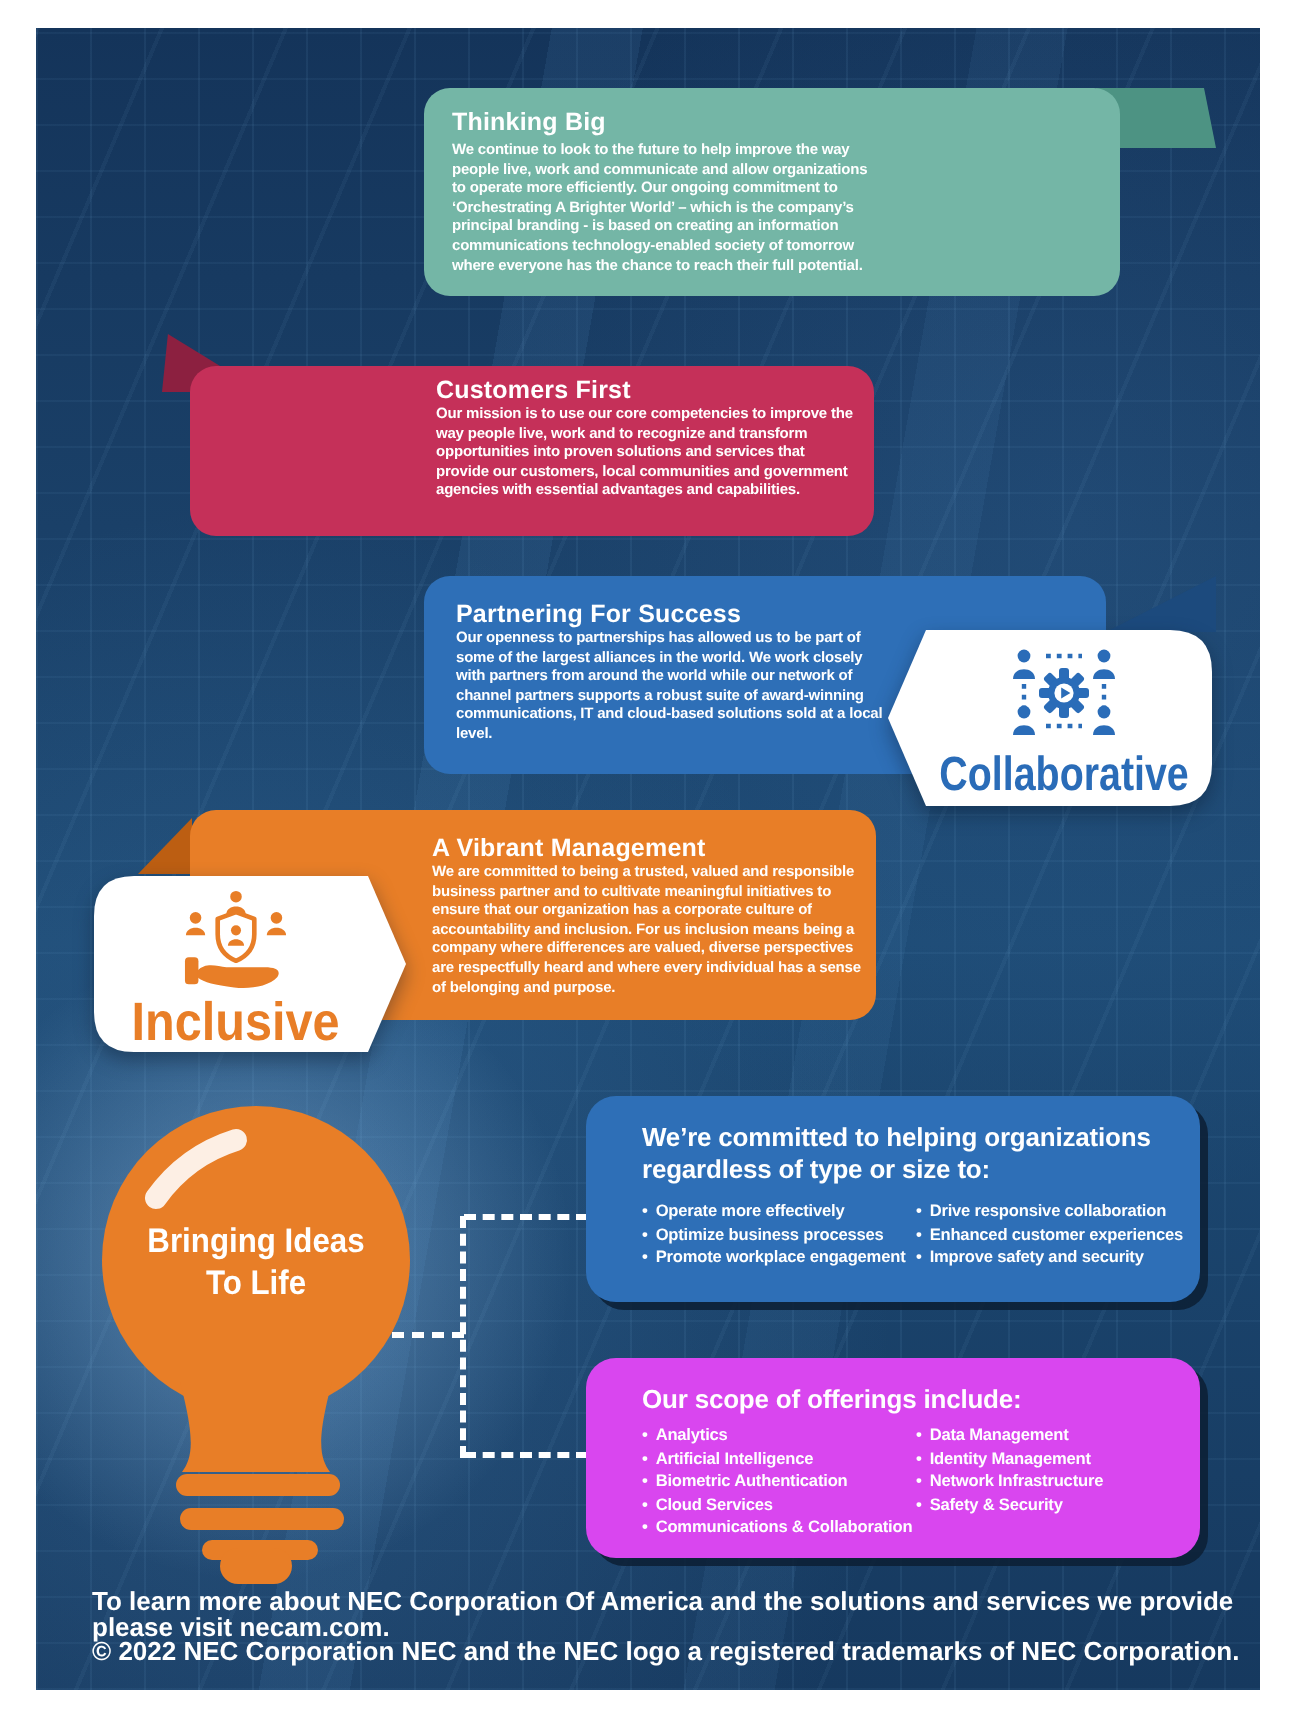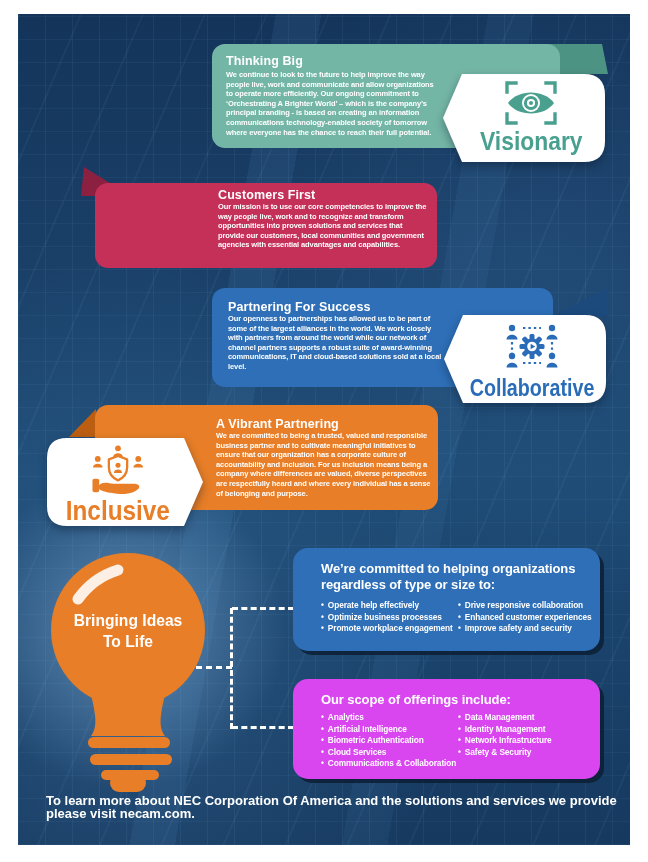--- a/index.html
+++ b/index.html
@@ -114,40 +114,20 @@
 </head>
 <body>
 
 <div class="canvas">
   <div class="bg"></div>
 
   <div class="fold f1"></div>
   <div class="banner s1"></div>
   <div class="sec-title t1">Thinking Big</div>
   <div class="sec-body b1">We continue to look to the future to help improve the way people live, work and communicate and allow organizations to operate more efficiently.  Our ongoing commitment to ‘Orchestrating A Brighter World’ – which is the company’s principal branding - is based on creating an information communications technology-enabled society of tomorrow where everyone has the chance to reach their full potential.</div>
-  <div class="labelwrap visionary">
-    <svg class="labelbg" width="164" height="90" viewBox="0 0 164 90">
-      <path d="M20,1 H142 Q163,1 163,22 V68 Q163,89 142,89 H20 L1,45 Z" fill="#ffffff"></path>
-    </svg>
-    <div class="label-content">
-      <svg width="56" height="44" viewBox="0 0 56 44">
-        <g stroke="#4aa08f" stroke-width="3.4" fill="none" stroke-linecap="square">
-          <path d="M13,2 H4 V11"></path>
-            <path d="M43,2 H52 V11"></path>
-          <path d="M13,42 H4 V33"></path>
-            <path d="M43,42 H52 V33"></path>
-        </g>
-        <path d="M5,22 C15,8 41,8 51,22 C41,36 15,36 5,22 Z" fill="#4aa08f"></path>
-        <circle cx="28" cy="22" r="9" fill="#ffffff"></circle>
-        <circle cx="28" cy="22" r="5.6" fill="none" stroke="#4aa08f" stroke-width="3"></circle>
-        <circle cx="28" cy="22" r="2" fill="#4aa08f"></circle>
-      </svg>
-      <div class="label-word word-visionary">Visionary</div>
-    </div>
-  </div>
 
   <div class="fold f2"></div>
   <div class="banner s2"></div>
   <div class="sec-title t2">Customers First</div>
   <div class="sec-body b2">Our mission is to use our core competencies to improve the way people live, work and to recognize and transform opportunities into proven solutions and services that provide our customers, local communities and government agencies with essential advantages and capabilities.</div>
 
   <div class="fold f3"></div>
   <div class="banner s3"></div>
   <div class="sec-title t3">Partnering For Success</div>
   <div class="sec-body b3">Our openness to partnerships has allowed us to be part of some of the largest alliances in the world.  We work closely with partners from around the world while our network of channel partners supports a robust suite of award-winning communications, IT and cloud-based solutions sold at a local level.</div>
@@ -182,21 +162,21 @@
         </g>
         <circle cx="30" cy="24.5" r="4.8" fill="#ffffff"></circle>
         <path d="M28.6,21.8 L33.2,24.5 L28.6,27.2 Z" fill="#2a6cb8"></path>
       </svg>
       <div class="label-word word-collaborative">Collaborative</div>
     </div>
   </div>
 
   <div class="fold f4"></div>
   <div class="banner s4"></div>
-  <div class="sec-title t4">A Vibrant Partnering</div>
+  <div class="sec-title t4">A Vibrant Management</div>
   <div class="sec-body b4">We are committed to being a trusted, valued and responsible business partner and to cultivate meaningful initiatives to ensure that our organization has a corporate culture of accountability and inclusion. For us inclusion means being a company where differences are valued, diverse perspectives are respectfully heard and where every individual has a sense of belonging and purpose.</div>
   <div class="labelwrap inclusive">
     <svg class="labelbg" width="158" height="90" viewBox="0 0 158 90">
       <path d="M138,1 H21 Q1,1 1,21 V69 Q1,89 21,89 H138 L157,45 Z" fill="#ffffff"></path>
     </svg>
     <div class="label-content">
       <svg width="58" height="54" viewBox="0 0 58 54">
         <g fill="#e87e27">
           <circle cx="29" cy="4.5" r="3"></circle>
             <path d="M24,13.5 C24,8.3 34,8.3 34,13.5 Z"></path>
@@ -235,21 +215,21 @@
   <div class="dash h-top"></div>
   <div class="dash h-mid"></div>
   <div class="dash h-bot"></div>
 
   <div class="bluebox">
     <div class="box-title">
       <div>We’re committed to helping organizations</div>
       <div>regardless of type or size to:</div>
     </div>
     <ul class="box-col col1">
-      <li>Operate help effectively</li>
+      <li>Operate more effectively</li>
       <li>Optimize business processes</li>
       <li>Promote workplace engagement</li>
     </ul>
     <ul class="box-col col2">
       <li>Drive responsive collaboration</li>
       <li>Enhanced customer experiences</li>
       <li>Improve safety and security</li>
     </ul>
   </div>
 
@@ -265,14 +245,15 @@
     <ul class="box-col col2">
       <li>Data Management</li>
       <li>Identity Management</li>
       <li>Network Infrastructure</li>
       <li>Safety &amp; Security</li>
     </ul>
   </div>
 
   <div class="footer">
     <div>To learn more about NEC Corporation Of America and the solutions and services we provide please visit necam.com.</div>
+    <div>© 2022 NEC Corporation NEC and the NEC logo a registered trademarks of NEC Corporation.</div>
   </div>
 </div>
 
 </body></html>

